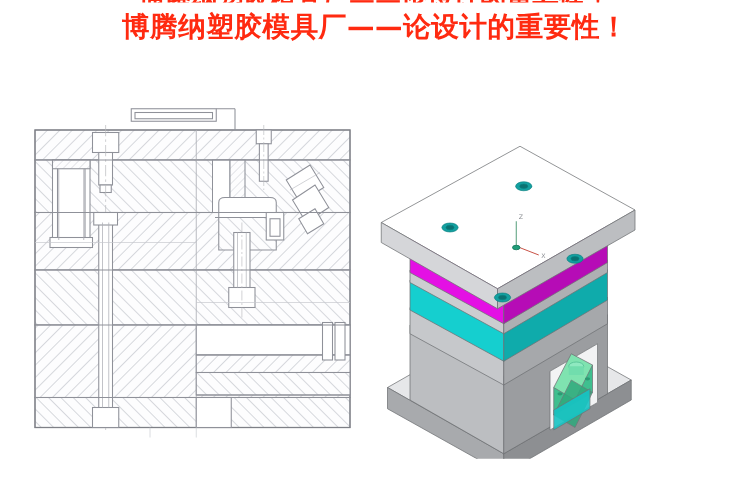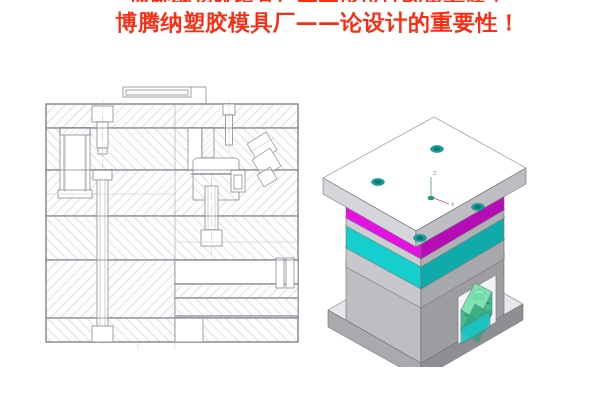--- a/index.html
+++ b/index.html
@@ -1,21 +1,21 @@
 <!DOCTYPE html>
 <html><head>
 <meta charset="utf-8">
 <style>
   html,body{margin:0;padding:0;}
   body{
     width:600px;height:400px;background:#ffffff;overflow:hidden;
     font-family:"DejaVu Sans","Liberation Sans",sans-serif;
     position:relative;
   }
-  #slide{position:absolute;inset:0;background:#ffffff;margin-left:18px;}
+  #slide{position:absolute;inset:0;background:#ffffff;}
 
   
   #title-clipped{
     position:absolute;left:0;top:-10px;width:600px;height:12px;
     overflow:hidden;text-align:center;color:#FF2A10;
     font-size:21px;line-height:21px;font-weight:700;white-space:nowrap;
   }
   #title{
     position:absolute;left:0;top:8px;width:600px;
     text-align:center;color:#FF2A10;

